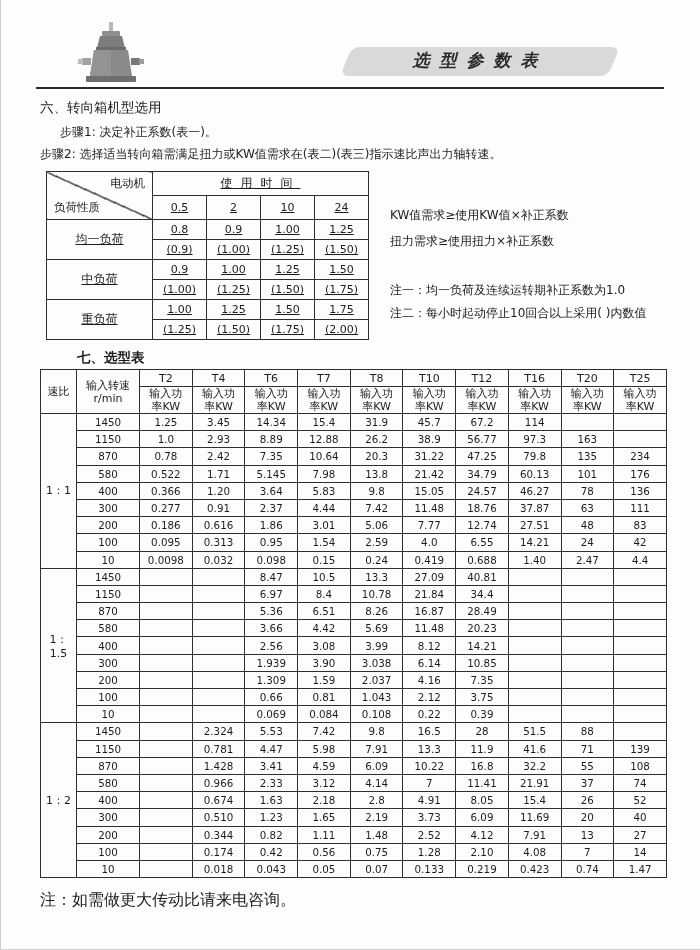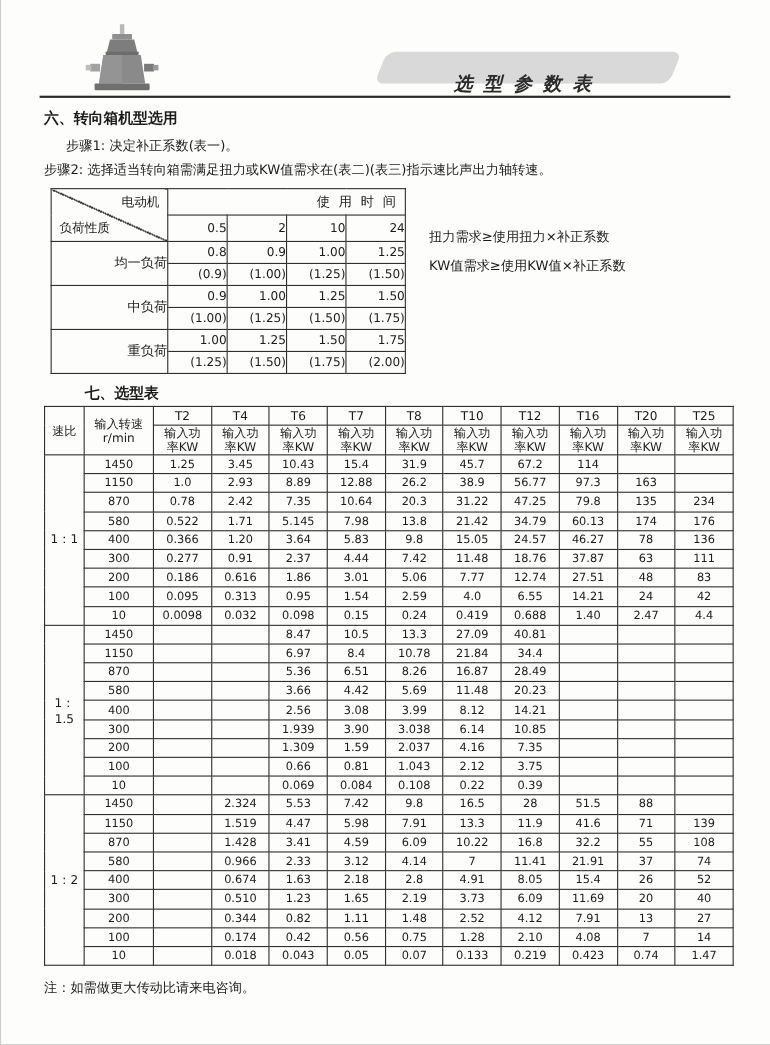--- a/index.html
+++ b/index.html
@@ -7,33 +7,33 @@
   body { font-family:"DejaVu Sans", sans-serif; background:#ffffff; color:#1c1c1c; }
   .page { position:relative; width:700px; height:950px; background:#fdfdfc;
           box-shadow: inset 1px -1px 0 #cfcfcf; overflow:hidden; }
 
   
   .logo-box { position:absolute; left:58px; top:20px; width:106px; height:66px; }
   .banner { position:absolute; left:346px; top:47px; width:268px; height:29px;
             background:#d9d9d9; transform:skewX(-22deg); border-radius:8px; }
   .banner-text { position:absolute; left:346px; top:49px; width:268px; text-align:center;
                  font-size:17px; font-weight:bold; font-style:italic; letter-spacing:10px;
-                 color:#2b2b2b;margin-top:16px; }
+                 color:#2b2b2b; }
   .head-rule { position:absolute; left:36px; top:87px; width:628px; height:2px; background:#2b2b2b; }
 
   
-  .sec6-head { position:absolute; left:40px; top:99px; font-size:13.5px; font-weight:bold; }
+  .sec6-head { position:absolute; left:40px; top:99px; font-size:13.5px; font-weight:normal; }
   .step1 { position:absolute; left:40px; top:124px; font-size:12px;margin-left:20px; }
   .step2 { position:absolute; left:40px; top:146px; font-size:12px; }
 
   
   table { border-collapse:collapse; table-layout:fixed; }
   .t1 { position:absolute; left:46px; top:171px; width:322px; border:1.6px solid #2f2f2f; }
-  .t1 td, .t1 th { border:1px solid #2f2f2f; text-align:right; font-size:11px; font-weight:normal;
-                   padding:0; overflow:hidden; }
+  .t1 td, .t1 th { border:1px solid #2f2f2f; text-align:center; font-size:11px; font-weight:normal;
+                   padding:0; overflow:hidden;text-decoration:underline; }
   .t1 .hrow1 { height:24px; }
   .t1 .hrow2 { height:24px; }
   .t1 tbody tr { height:20px; }
   .t1 .usage { letter-spacing:8px; font-size:12px;margin-top:22px; }
   .t1 .label-cell { font-size:12px; }
   .corner { position:relative; width:106px; background:
             linear-gradient(to top right, transparent calc(50% - 0.7px), #2f2f2f calc(50% - 0.7px),
             #2f2f2f calc(50% + 0.7px), transparent calc(50% + 0.7px)); }
   .corner .c-top { position:absolute; top:4px; right:7px; font-size:11.5px; }
   .corner .c-bot { position:absolute; bottom:4px; left:7px; font-size:11.5px; }
@@ -49,21 +49,21 @@
                    font-size:10.5px; padding:0; overflow:hidden; }
   .t2 thead .model-row { height:17px; }
   .t2 thead .power-row { height:25px; }
   .t2 thead th { font-size:11px; }
   .t2 tbody tr { height:17.2px; }
   .t2 tbody td { font-size:10.3px; }
   .pre { white-space:pre-line; line-height:13px; }
   .t2 .ratio-cell { font-size:11px; }
   .t2 .group-start td { border-top:1.6px solid #2f2f2f; }
 
-  .footer-note { position:absolute; left:40px; top:890px; font-size:12px; }
+  .footer-note { position:absolute; left:40px; top:890px; font-size:16px; }
 </style>
 </head>
 <body>
 
 <div class="page">
 
   <div class="logo-box">
     <svg width="106" height="66" viewBox="0 0 106 66">
       <rect x="51" y="2" width="4" height="10" fill="#b9b9b9"></rect>
       <rect x="44" y="11" width="18" height="5" rx="1" fill="#8f8f8f"></rect>
@@ -146,22 +146,26 @@
         <tr>
           <td>(1.25)</td>
           <td>(1.50)</td>
           <td>(1.75)</td>
           <td>(2.00)</td>
         </tr>
       </tbody>
   </table>
 
   <div class="formulas">
+    <div>KW值需求≥使用KW值×补正系数</div>
     <div>扭力需求≥使用扭力×补正系数</div>
-    <div>KW值需求≥使用KW值×补正系数</div>
+  </div>
+  <div class="notes">
+    <div>注一：均一负荷及连续运转期补正系数为1.0</div>
+    <div>注二：每小时起动停止10回合以上采用( )内数值</div>
   </div>
 
   <div class="sec7-head">七、选型表</div>
 
   <table class="t2">
     <colgroup id="t2cols">
         <col style="width: 36px;">
         <col style="width: 63px;">
         <col>
         <col>
@@ -212,21 +216,21 @@
           <th class="pre">输入功
 率KW</th>
         </tr>
     </thead>
     <tbody>
         <tr class="group-start">
           <td class="ratio-cell" rowspan="9">1：1</td>
           <td>1450</td>
           <td>1.25</td>
           <td>3.45</td>
-          <td>10.43</td>
+          <td>14.34</td>
           <td>15.4</td>
           <td>31.9</td>
           <td>45.7</td>
           <td>67.2</td>
           <td>114</td>
           <td></td>
           <td></td>
         </tr>
         <tr>
           <td>1150</td>
@@ -257,21 +261,21 @@
         <tr>
           <td>580</td>
           <td>0.522</td>
           <td>1.71</td>
           <td>5.145</td>
           <td>7.98</td>
           <td>13.8</td>
           <td>21.42</td>
           <td>34.79</td>
           <td>60.13</td>
-          <td>174</td>
+          <td>101</td>
           <td>176</td>
         </tr>
         <tr>
           <td>400</td>
           <td>0.366</td>
           <td>1.20</td>
           <td>3.64</td>
           <td>5.83</td>
           <td>9.8</td>
           <td>15.05</td>
@@ -460,21 +464,21 @@
           <td>9.8</td>
           <td>16.5</td>
           <td>28</td>
           <td>51.5</td>
           <td>88</td>
           <td></td>
         </tr>
         <tr>
           <td>1150</td>
           <td></td>
-          <td>1.519</td>
+          <td>0.781</td>
           <td>4.47</td>
           <td>5.98</td>
           <td>7.91</td>
           <td>13.3</td>
           <td>11.9</td>
           <td>41.6</td>
           <td>71</td>
           <td>139</td>
         </tr>
         <tr>

